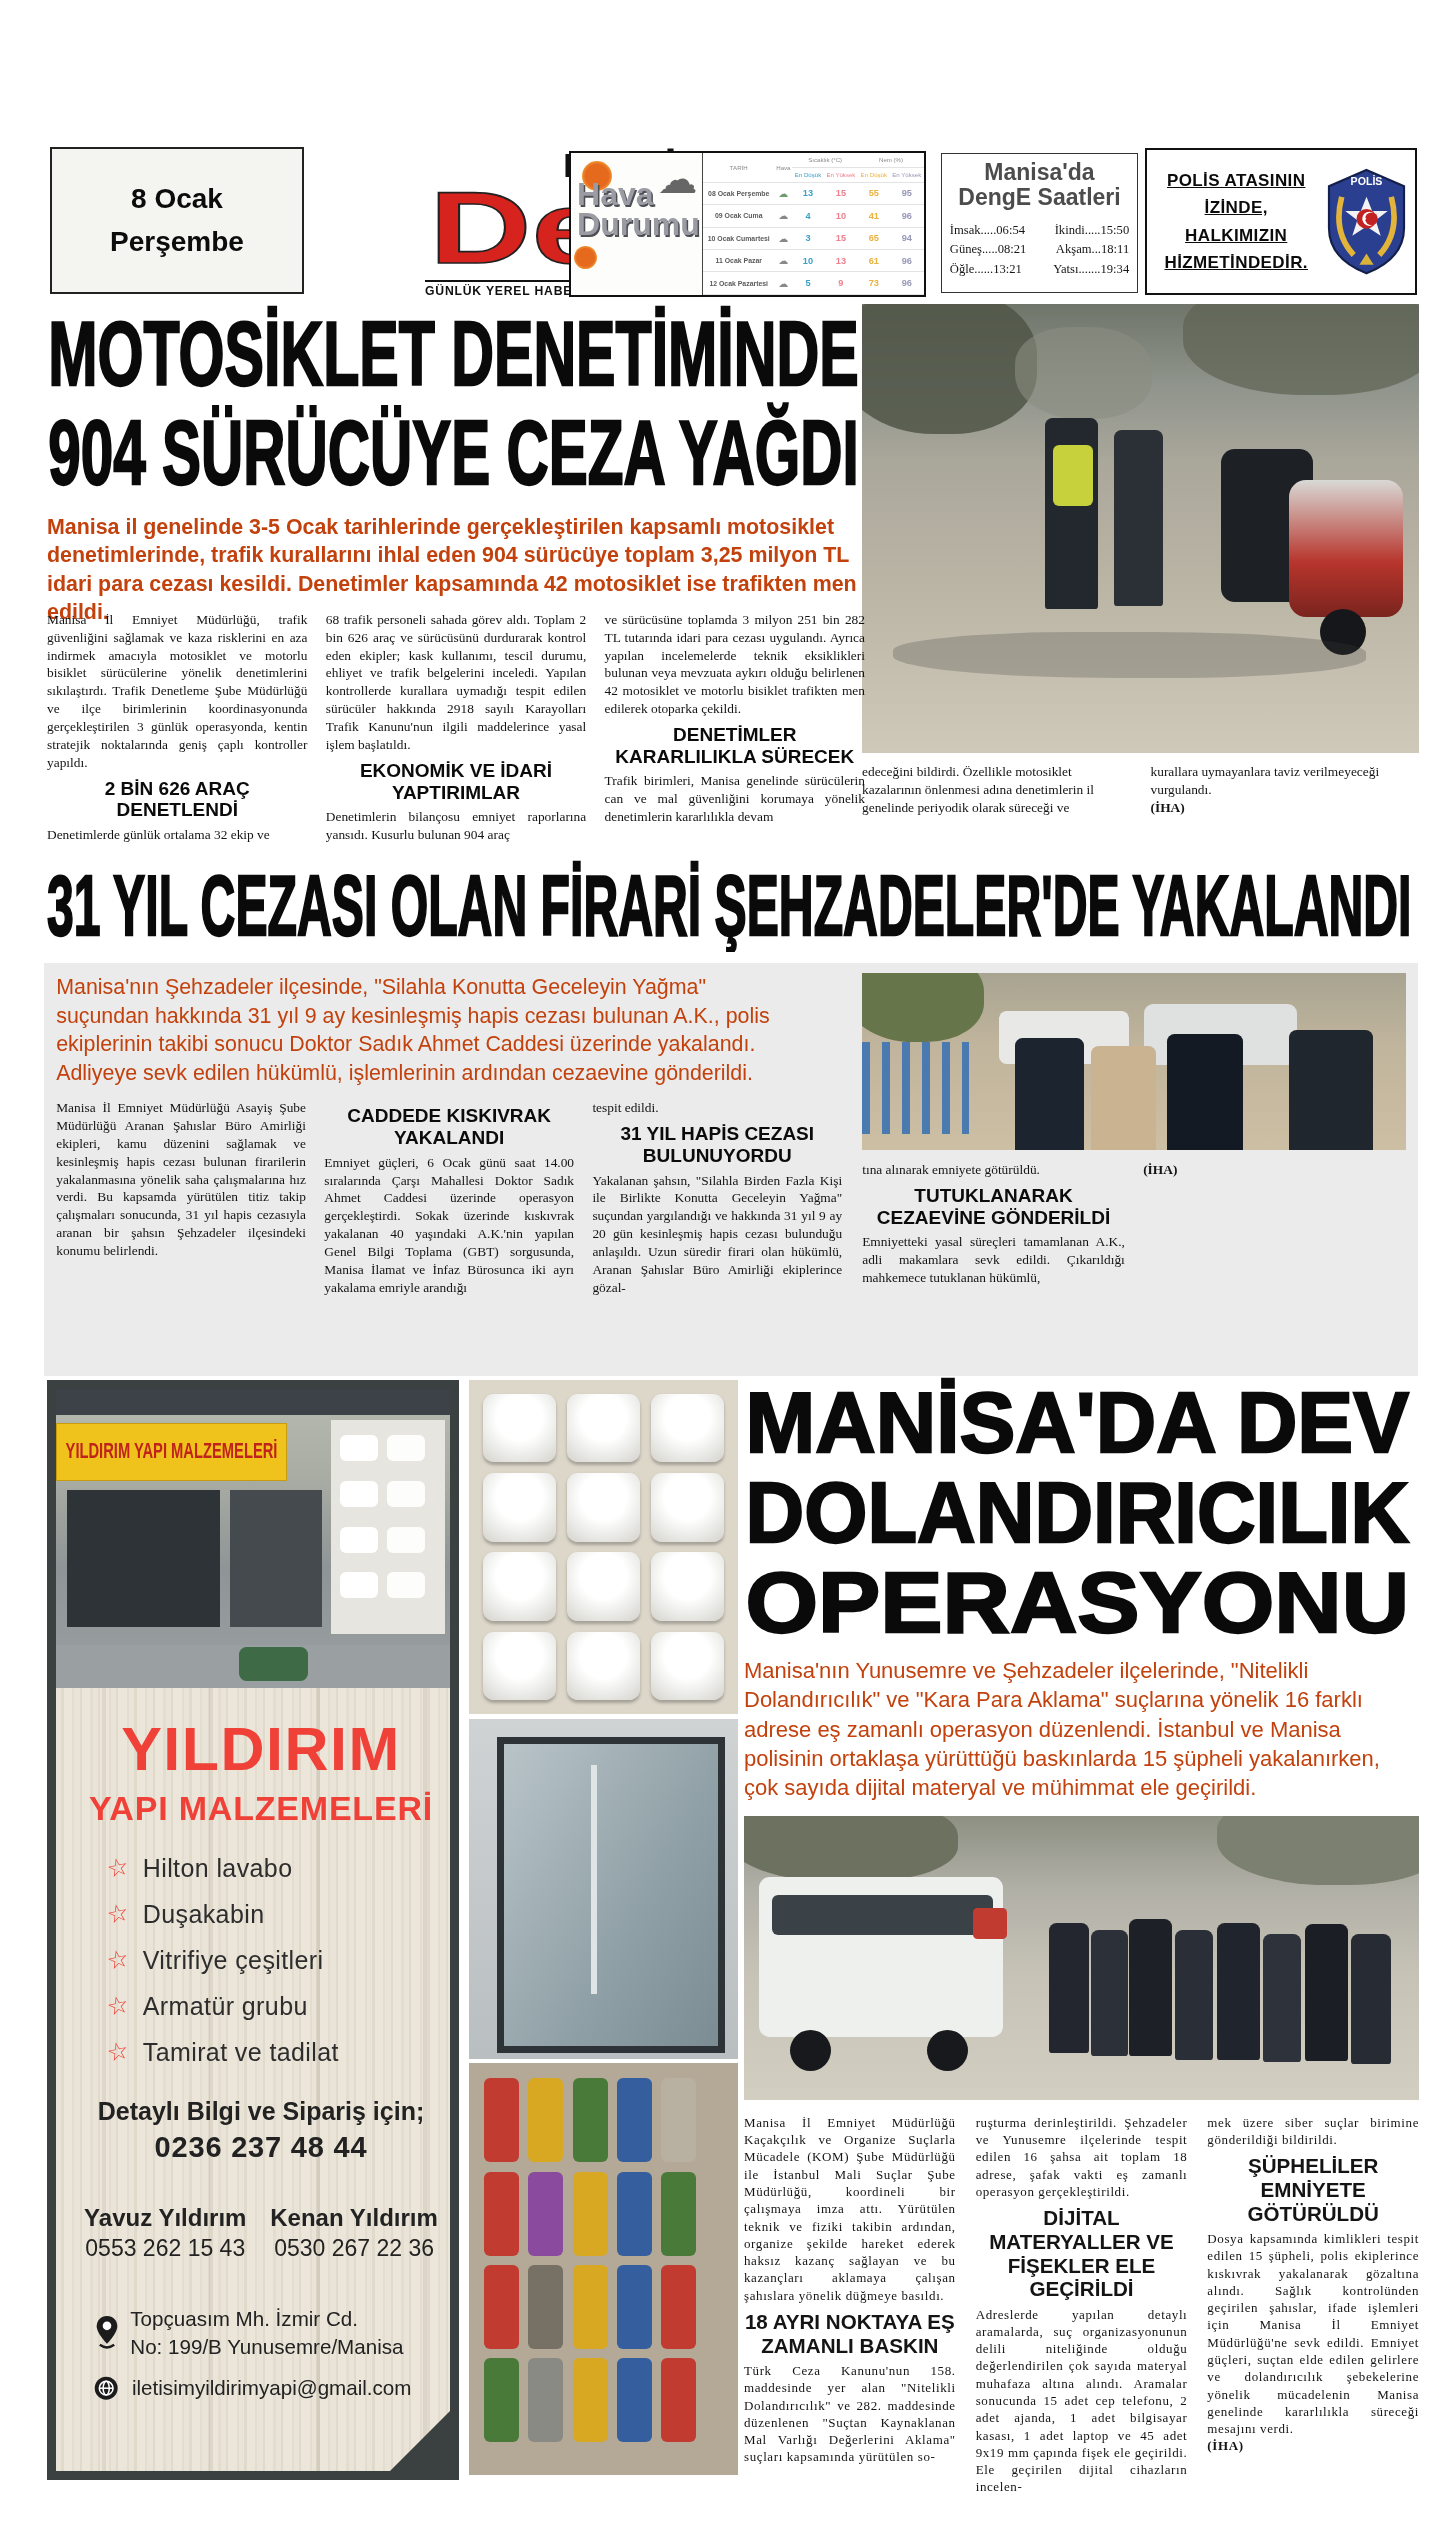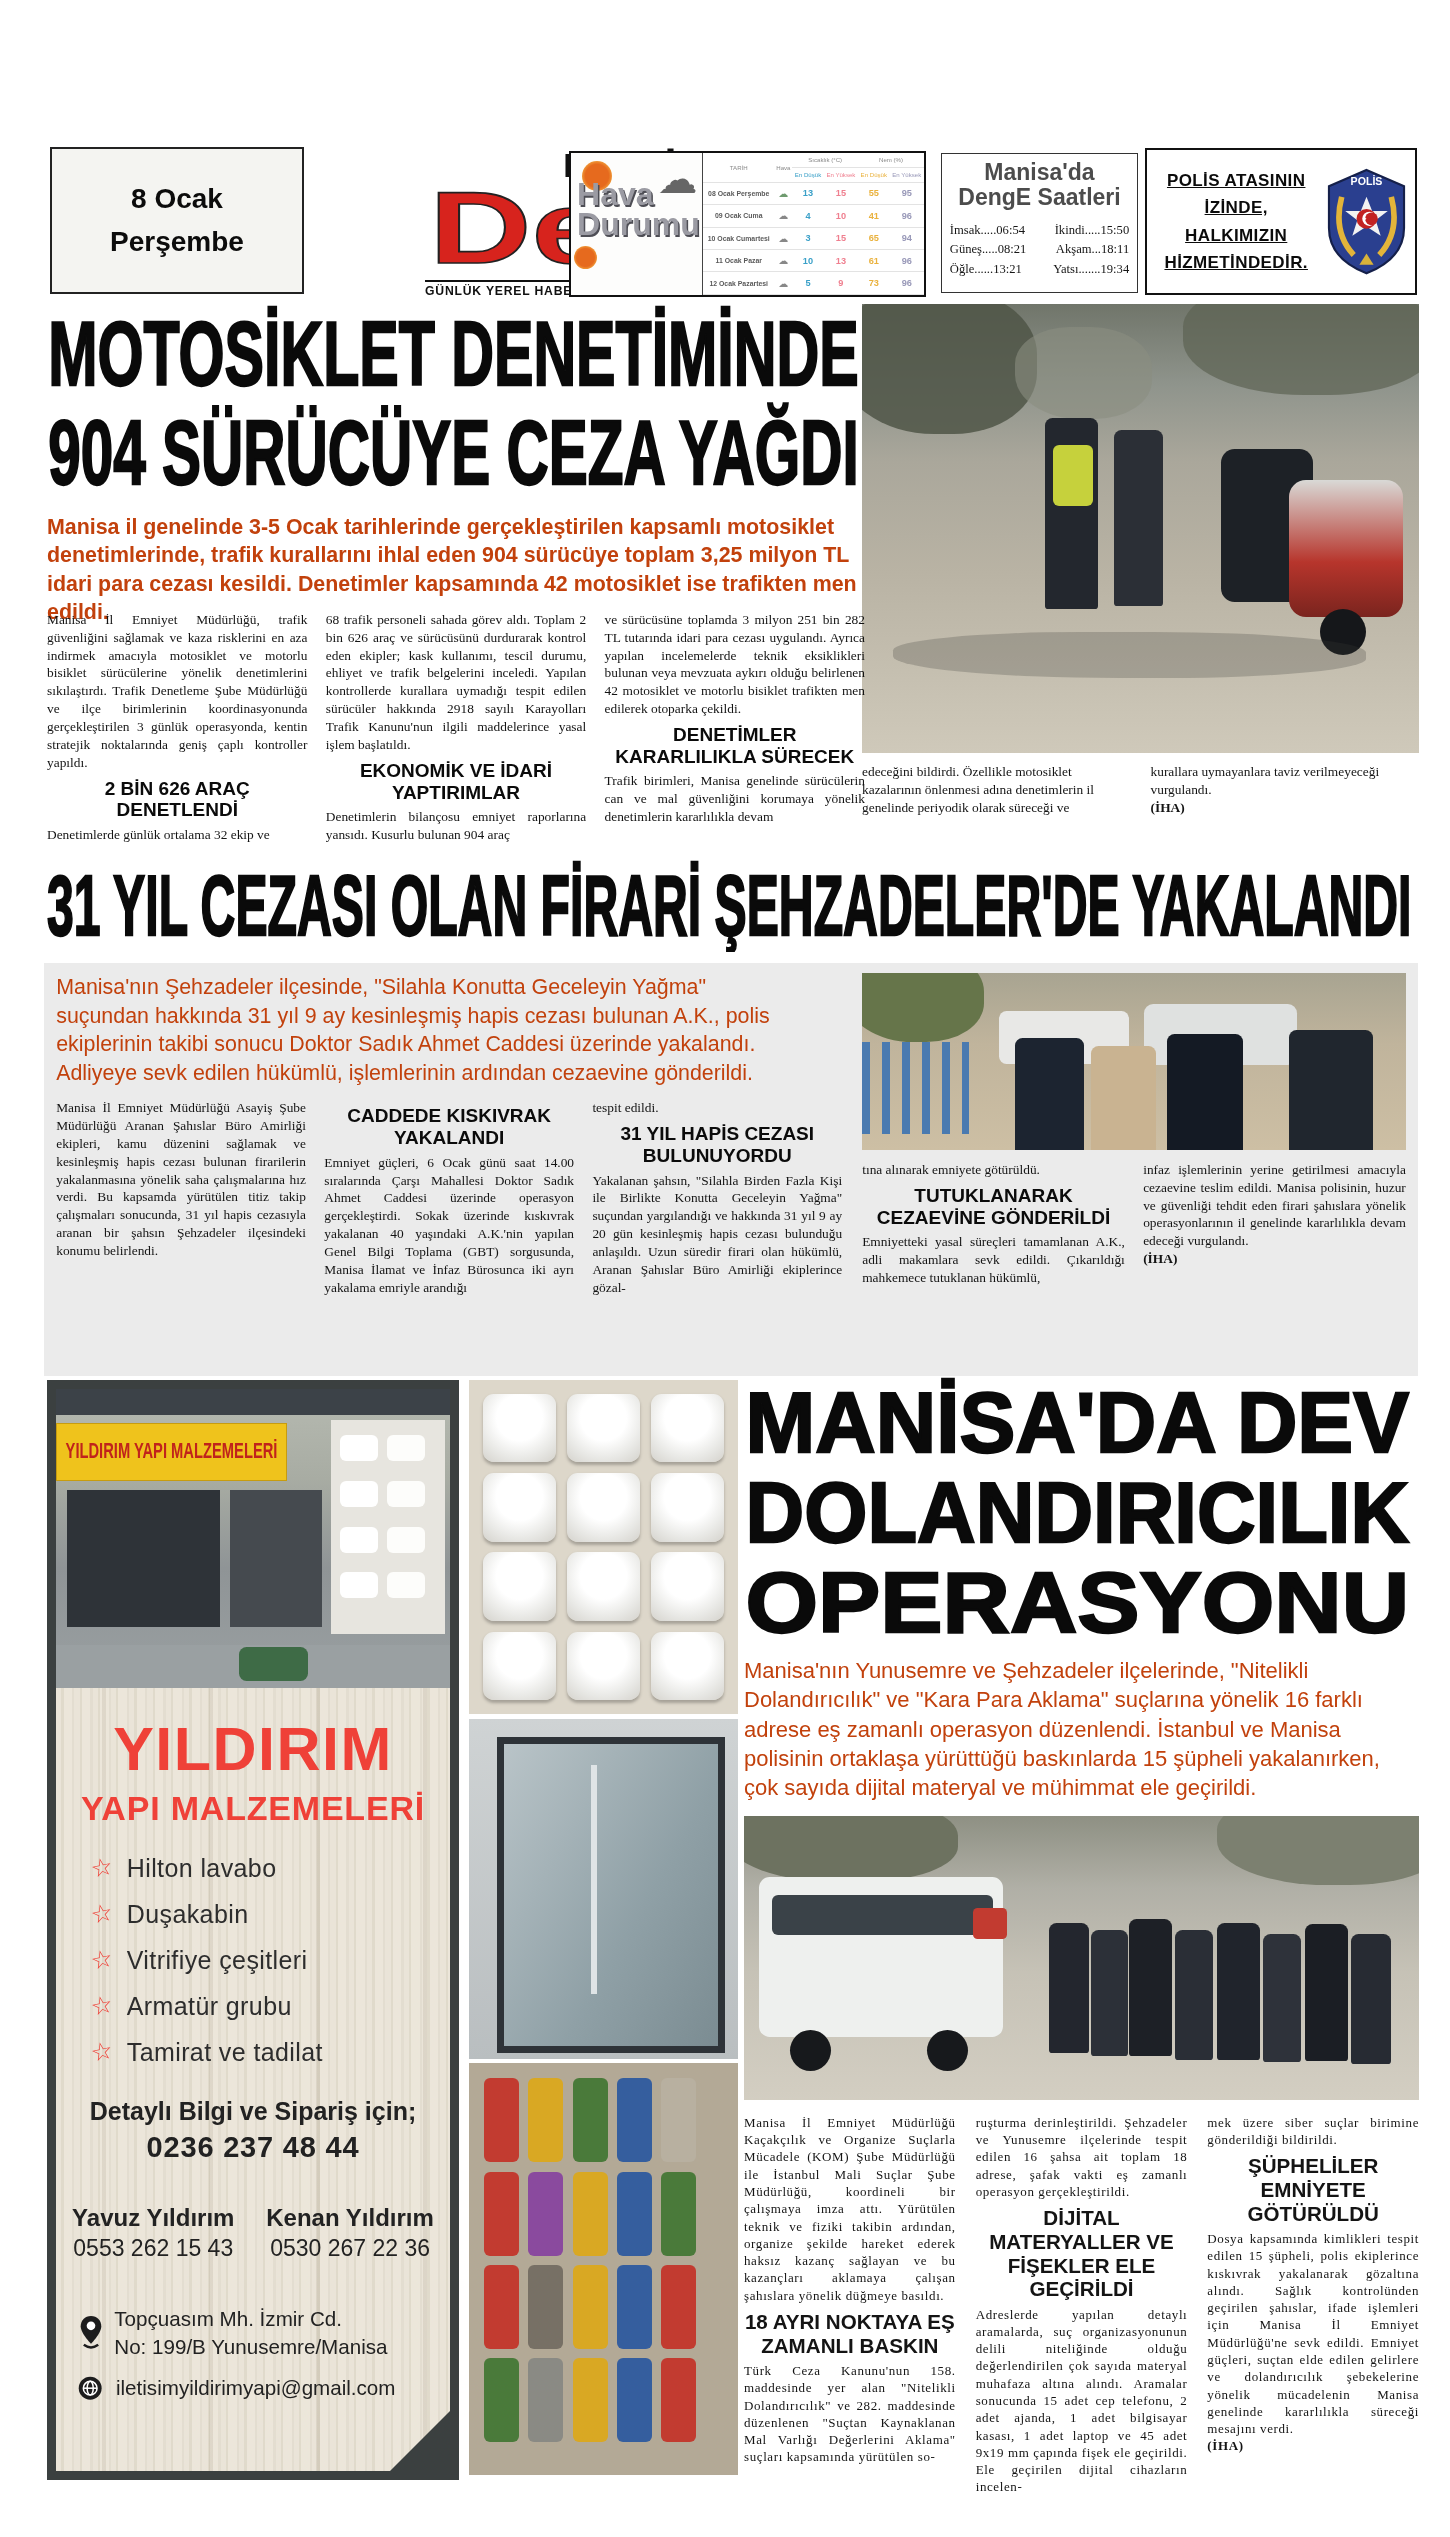--- a/index.html
+++ b/index.html
@@ -70,21 +70,21 @@
 
   
   .ad{left:47px;top:1380px;width:412px;height:1100px;background:#3b4040;padding:9.2px;box-sizing:border-box;}
   .ad-inner{width:100%;height:100%;display:flex;flex-direction:column;position:relative;}
   .storefront{height:299px;position:relative;background:linear-gradient(180deg,#b6bab1 0,#a8aca3 30%,#8f9496 60%,#9aa0a2 100%);overflow:hidden;}
   .awning{position:absolute;left:0;top:0;width:100%;height:26px;background:#3c4248;}
   .signband{position:absolute;left:0;top:34px;width:229px;height:56px;background:#efc31c;border:1.5px solid #c79c10;
             display:flex;align-items:center;justify-content:center;}
   .shopwin{position:absolute;background:#2e3338;}
   .wood{flex:1;position:relative;overflow:hidden;
-        background:repeating-linear-gradient(90deg,#eae4d8 0 5.3px,#e0dacb 5.3px 7.6px,#ece6da 7.6px 16px,#e3ddd0 16px 18.3px);}
+        background:repeating-linear-gradient(90deg,#eae4d8 0 5.3px,#e0dacb 5.3px 7.6px,#ece6da 7.6px 16px,#e3ddd0 16px 18.3px);padding-left:16px;}
   .wood:before{content:"";position:absolute;inset:0;
         background:repeating-linear-gradient(90deg,transparent 0 46px,rgba(120,105,80,.12) 46px 50px,transparent 50px 107px);}
   .ad-title1{position:relative;text-align:center;margin-top:26px;font-size:61px;font-weight:900;color:#ef4138;letter-spacing:1.5px;}
   .ad-title2{position:relative;text-align:center;margin-top:4.6px;font-size:34px;font-weight:900;color:#ef4138;letter-spacing:0.8px;}
   .ad-list{position:relative;margin:26px 0 0 35px;}
   .ad-item{display:flex;align-items:center;gap:13.7px;margin-bottom:17px;}
   .ad-star{color:#ef4138;font-size:24.4px;transform:rotate(-12deg);line-height:1;}
   .ad-item span.lbl{font-size:25px;color:#2d2d2d;font-weight:500;letter-spacing:0.4px;}
   .ad-info{position:relative;text-align:center;margin-top:30.5px;font-size:25px;font-weight:bold;color:#222;}
   .ad-phone-big{position:relative;text-align:center;margin-top:4.6px;font-size:29px;font-weight:bold;color:#222;letter-spacing:0.8px;}
@@ -330,21 +330,20 @@
           <div class="fig" style="left:305px;top:61px;width:76px;height:118px;background:#141a24;"></div>
           <div class="fig" style="left:427px;top:57px;width:84px;height:122px;background:#20262e;"></div>
         </div>
         <div style="display:flex;gap:18.3px;margin-top:10.7px;">
           <div class="bcol">
             <div>tına alınarak emniyete götürüldü.</div>
             <div class="subhead">TUTUKLANARAK CEZAEVİNE GÖNDERİLDİ</div>
             <div>Emniyetteki yasal süreçleri tamamlanan A.K., adli makamlara sevk edildi. Çıkarıldığı mahkemece tutuklanan hükümlü,</div>
           </div>
           <div class="bcol">
-            <div>infaz işlemlerinin yerine getirilmesi amacıyla cezaevine teslim edildi. Manisa polisinin, huzur ve güvenliği tehdit eden firari şahıslara yönelik operasyonlarının il genelinde kararlılıkla devam edeceği vurgulandı.</div>
             <div class="agency">(İHA)</div>
           </div>
         </div>
       </div>
     </div>
   </div>
 
   <div class="abs ad">
     <div class="ad-inner">
       <div class="storefront">

